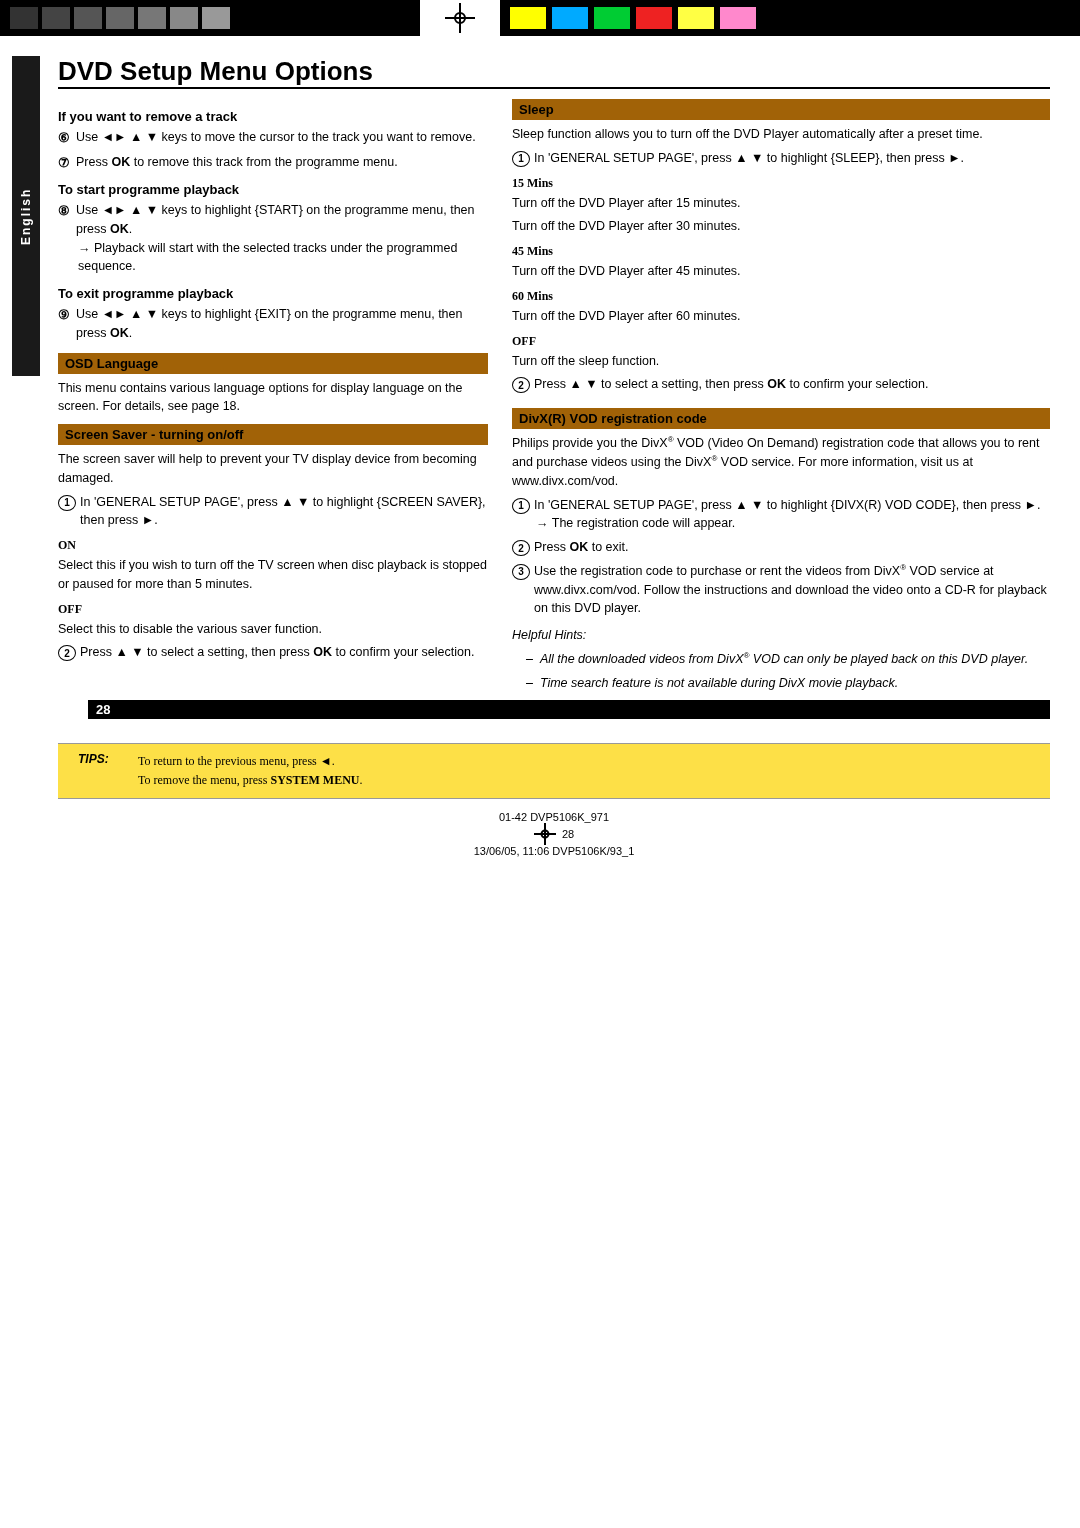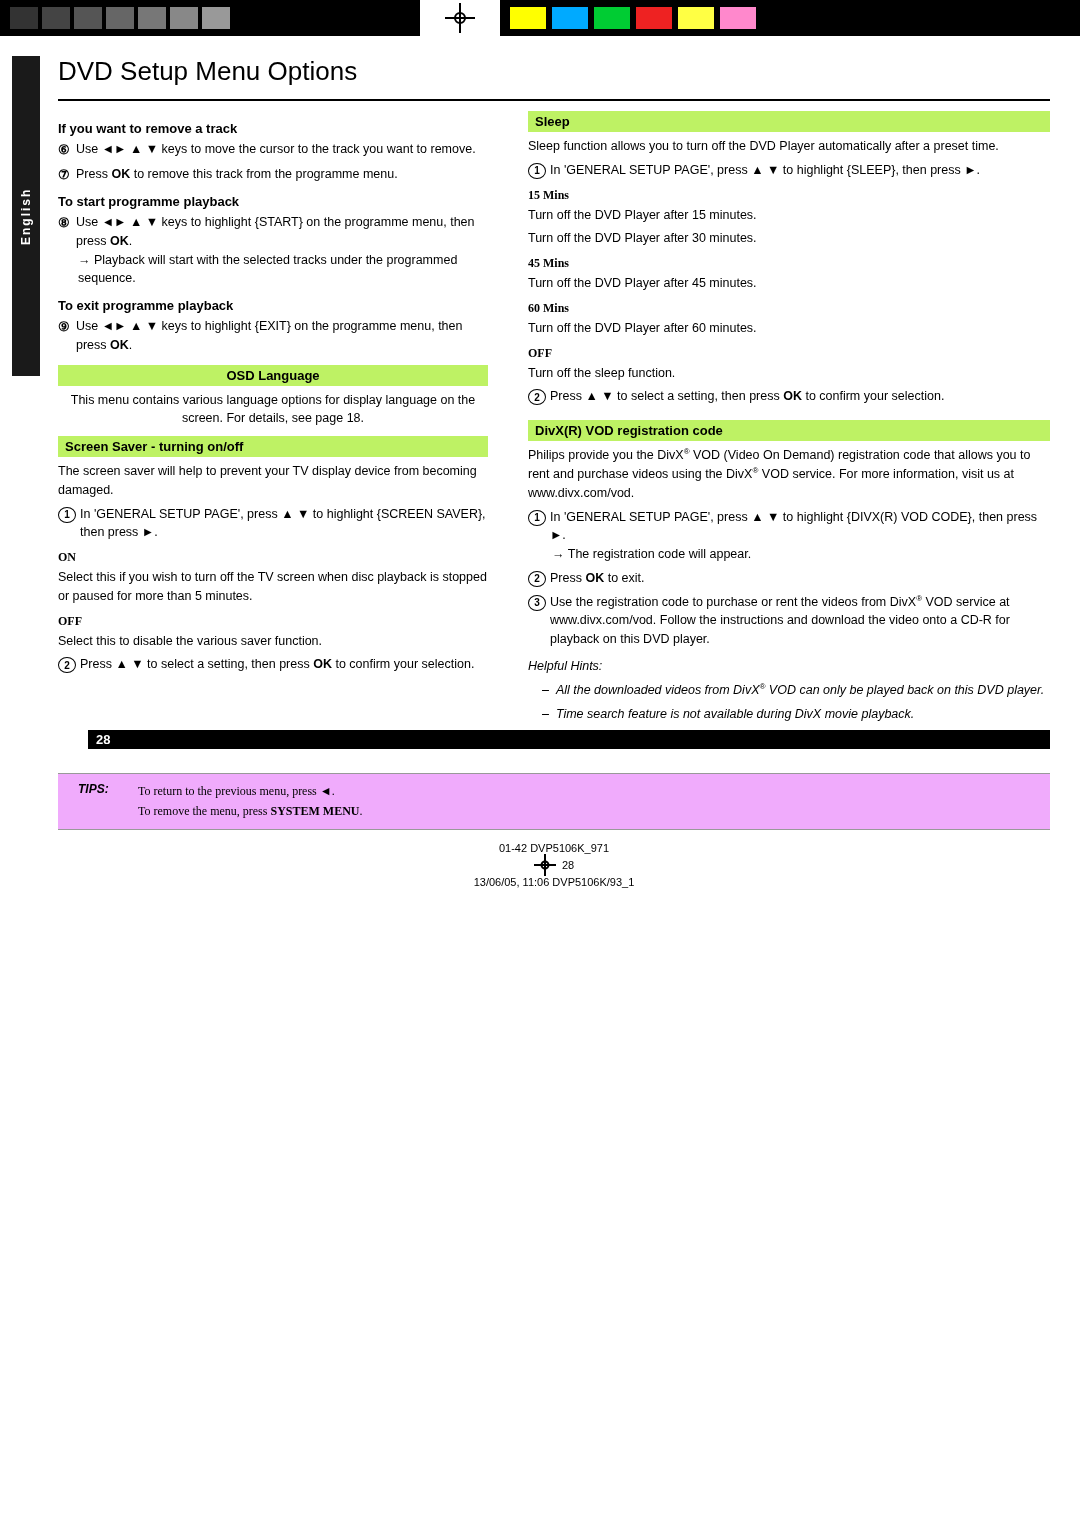--- a/index.html
+++ b/index.html
@@ -111,29 +111,29 @@
     }
 
     
     .content-area {
       flex: 1;
       padding: 0 30px 0 18px;
     }
 
     .page-title {
       font-size: 26px;
-      font-weight: normal;
+      font-weight: bold;
       margin-bottom: 10px;
-      padding-bottom: 12px;
+      padding-bottom: 0;
       border-bottom: 2px solid #000;
     }
 
     .two-col {
       display: flex;
-      gap: 40px;
+      gap: 24px;
     }
 
     .col-left {
       flex: 0 0 430px;
     }
 
     .col-right {
       flex: 1;
     }
 
@@ -148,21 +148,21 @@
     .subsection-heading {
       font-weight: bold;
       font-size: 12px;
       margin-top: 8px;
       margin-bottom: 3px;
       font-family: Liberation Serif, serif;
     }
 
     
     .highlight-box {
-      background: #bef264;
+      background: #a16207;
       padding: 3px 7px;
       font-weight: bold;
       font-size: 13px;
       margin-bottom: 5px;
       display: inline-block;
       width: 100%;
     }
 
     
     .step {
@@ -201,21 +201,21 @@
     .arrow-right::before {
       content: '→ ';
     }
 
     
     b { font-weight: bold; }
     i { }
 
     
     .tips-bar {
-      background: #f0abfc;
+      background: #fde047;
       border-top: 1px solid #999;
       border-bottom: 1px solid #999;
       padding: 8px 20px;
       margin-top: 24px;
       display: flex;
       gap: 10px;
       font-size: 12px;
     }
     .tips-label {
       font-weight: bold;
@@ -335,21 +335,21 @@
 
         <div class="section-heading">To exit programme playback</div>
 
         <div class="step">
           <span class="step-num">⑨</span>
           <span class="step-text">
             Use ◄► ▲ ▼ keys to highlight {EXIT} on the programme menu, then press <b>OK</b>.
           </span>
         </div>
 
-        <div style="margin-top:10px;text-align:center;">
+        <div style="margin-top:10px;">
           <div class="highlight-box">OSD Language</div>
           <p class="para">This menu contains various language options for display language on the screen. For details, see page 18.</p>
         </div>
 
         <div style="margin-top:8px;">
           <div class="highlight-box">Screen Saver - turning on/off</div>
           <p class="para">The screen saver will help to prevent your TV display device from becoming damaged.</p>
 
           <div class="step">
             <span class="step-num circle">1</span>

